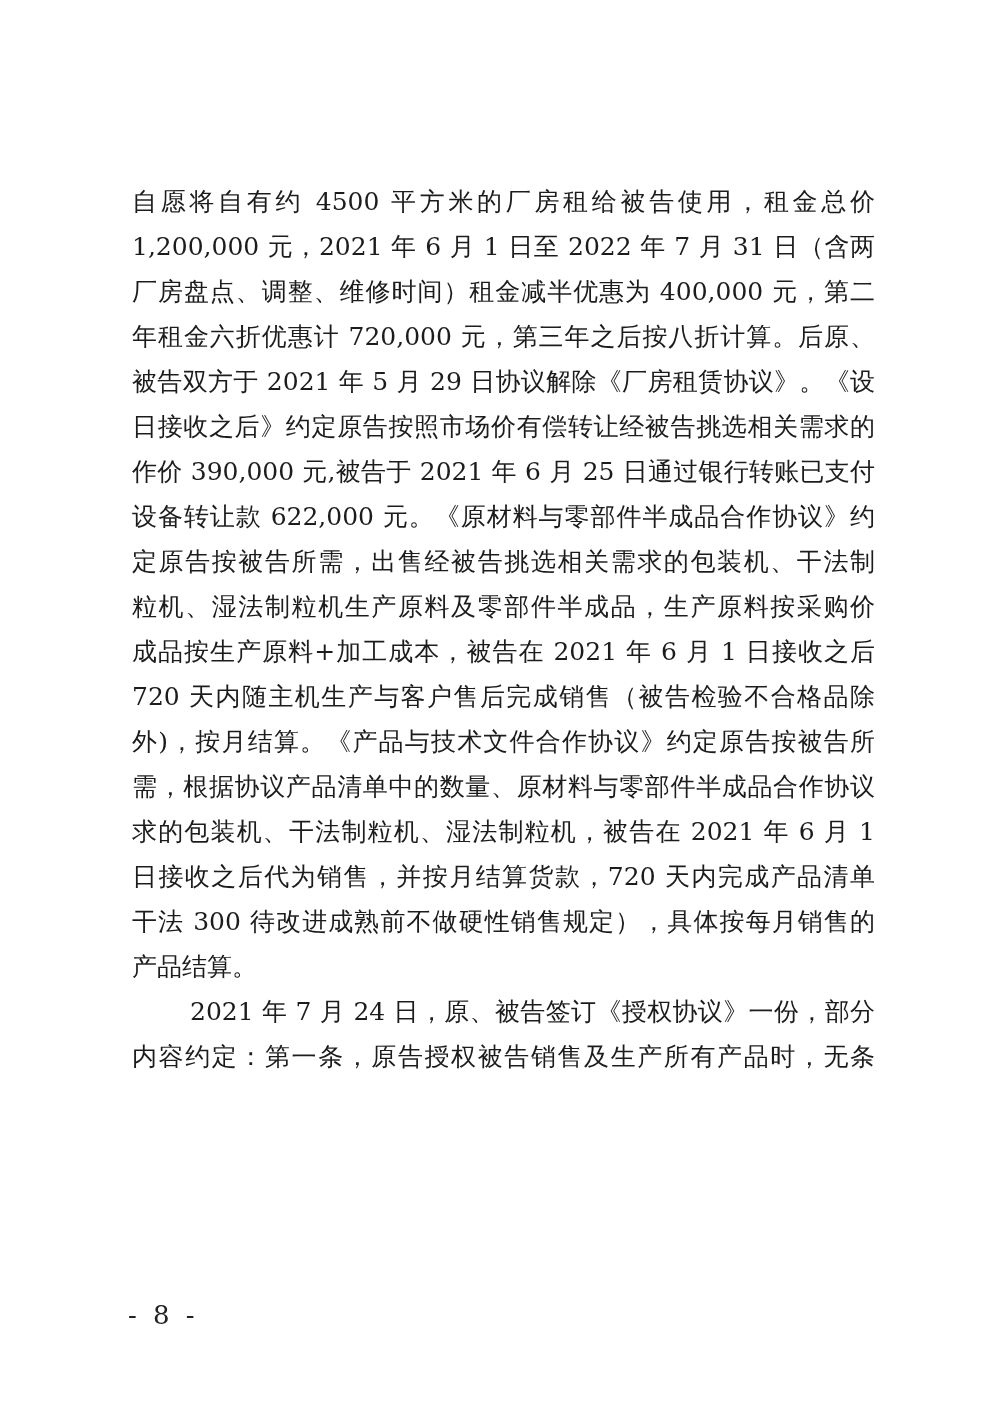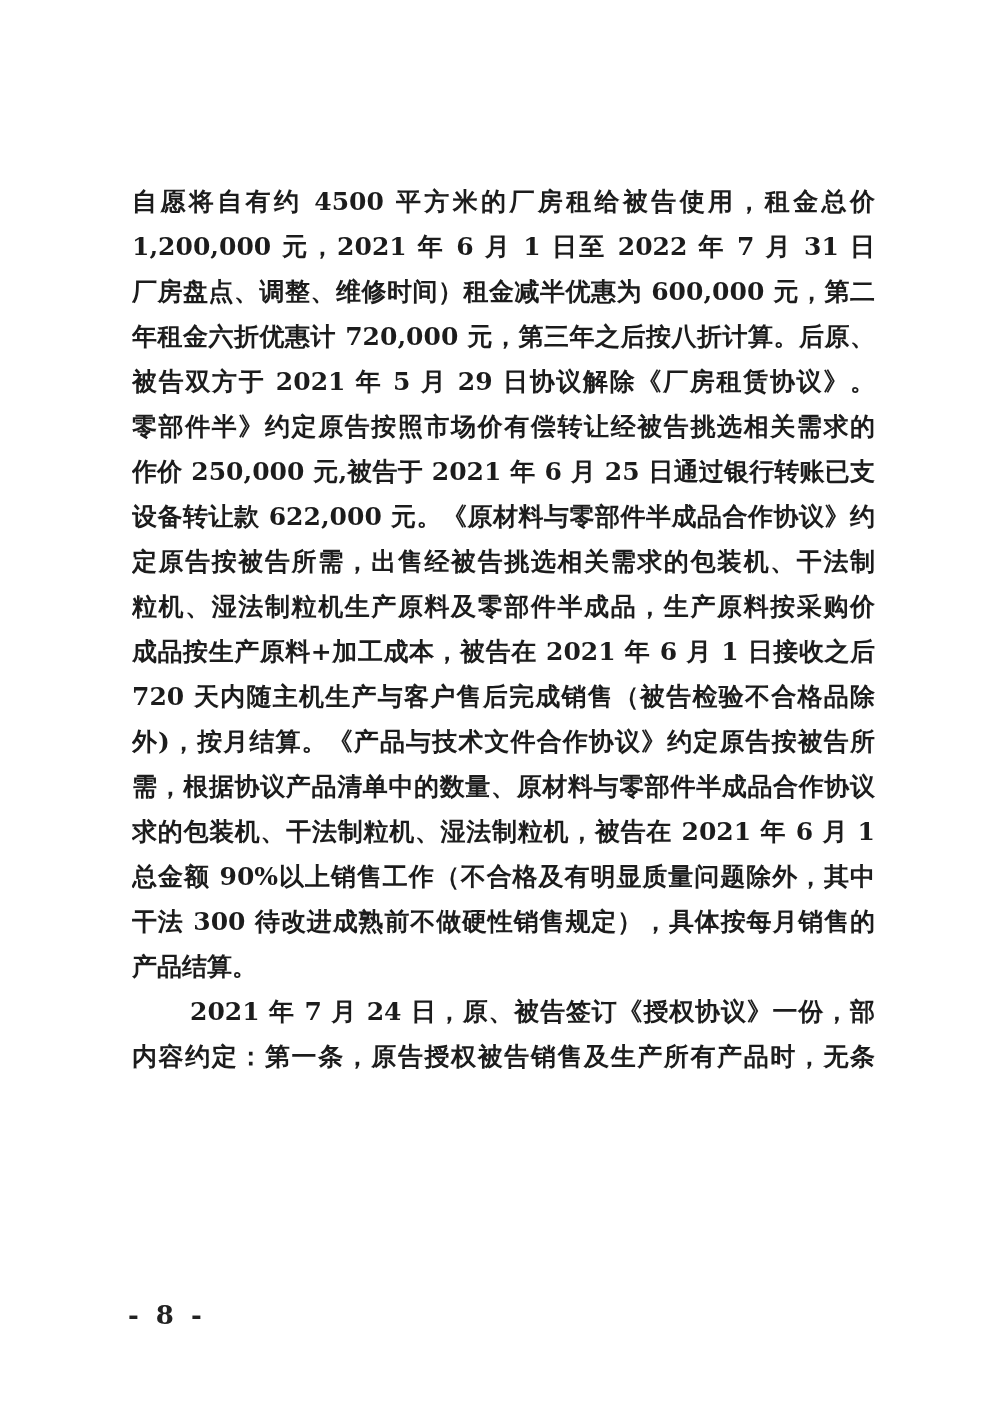--- a/index.html
+++ b/index.html
@@ -8,21 +8,20 @@
     background: #ffffff;
   }
   .page {
     position: relative;
     width: 999px;
     height: 1414px;
     background: #ffffff;
     font-family: "DejaVu Serif", "Liberation Serif", serif;
     color: #1c1c1c;
     overflow: hidden;
-    font-weight: bold;
   }
   .text-block {
     position: absolute;
     left: 132px;
     top: 179px;
     width: 743px;
   }
   .line {
     height: 45px;
     line-height: 45px;
@@ -49,33 +48,33 @@
     letter-spacing: 4px;
   }
 </style>
 </head>
 <body>
 
 <div class="page">
   <div class="text-block">
     <div class="line">自愿将自有约 4500 平方米的厂房租给被告使用，租金总价</div>
     <div class="line">1,200,000 元，2021 年 6 月 1 日至 2022 年 7 月 31 日（含两个月</div>
-    <div class="line">厂房盘点、调整、维修时间）租金减半优惠为 600,000 元，第二</div>
+    <div class="line">厂房盘点、调整、维修时间）租金减半优惠为 400,000 元，第二</div>
     <div class="line">年租金六折优惠计 720,000 元，第三年之后按八折计算。后原、</div>
     <div class="line">被告双方于 2021 年 5 月 29 日协议解除《厂房租赁协议》。《设备</div>
-    <div class="line">零部件半》约定原告按照市场价有偿转让经被告挑选相关需求的</div>
-    <div class="line">作价 250,000 元,被告于 2021 年 6 月 25 日通过银行转账已支付</div>
+    <div class="line">日接收之后》约定原告按照市场价有偿转让经被告挑选相关需求的</div>
+    <div class="line">作价 390,000 元,被告于 2021 年 6 月 25 日通过银行转账已支付</div>
     <div class="line">设备转让款 622,000 元。《原材料与零部件半成品合作协议》约</div>
     <div class="line">定原告按被告所需，出售经被告挑选相关需求的包装机、干法制</div>
     <div class="line">粒机、湿法制粒机生产原料及零部件半成品，生产原料按采购价</div>
     <div class="line">成品按生产原料+加工成本，被告在 2021 年 6 月 1 日接收之后</div>
     <div class="line">720 天内随主机生产与客户售后完成销售（被告检验不合格品除</div>
     <div class="line">外)，按月结算。《产品与技术文件合作协议》约定原告按被告所</div>
     <div class="line">需，根据协议产品清单中的数量、原材料与零部件半成品合作协议</div>
     <div class="line">求的包装机、干法制粒机、湿法制粒机，被告在 2021 年 6 月 1</div>
-    <div class="line">总金额 90%以上销售工作（不合格及有明显质量问题除外，其中</div>
+    <div class="line">日接收之后代为销售，并按月结算货款，720 天内完成产品清单</div>
     <div class="line">干法 300 待改进成熟前不做硬性销售规定），具体按每月销售的</div>
     <div class="line para-end">产品结算。</div>
     <div class="line indent">2021 年 7 月 24 日，原、被告签订《授权协议》一份，部分</div>
     <div class="line">内容约定：第一条，原告授权被告销售及生产所有产品时，无条</div>
   </div>
   <div class="page-number">- 8 -</div>
 </div>
 
 </body></html>

